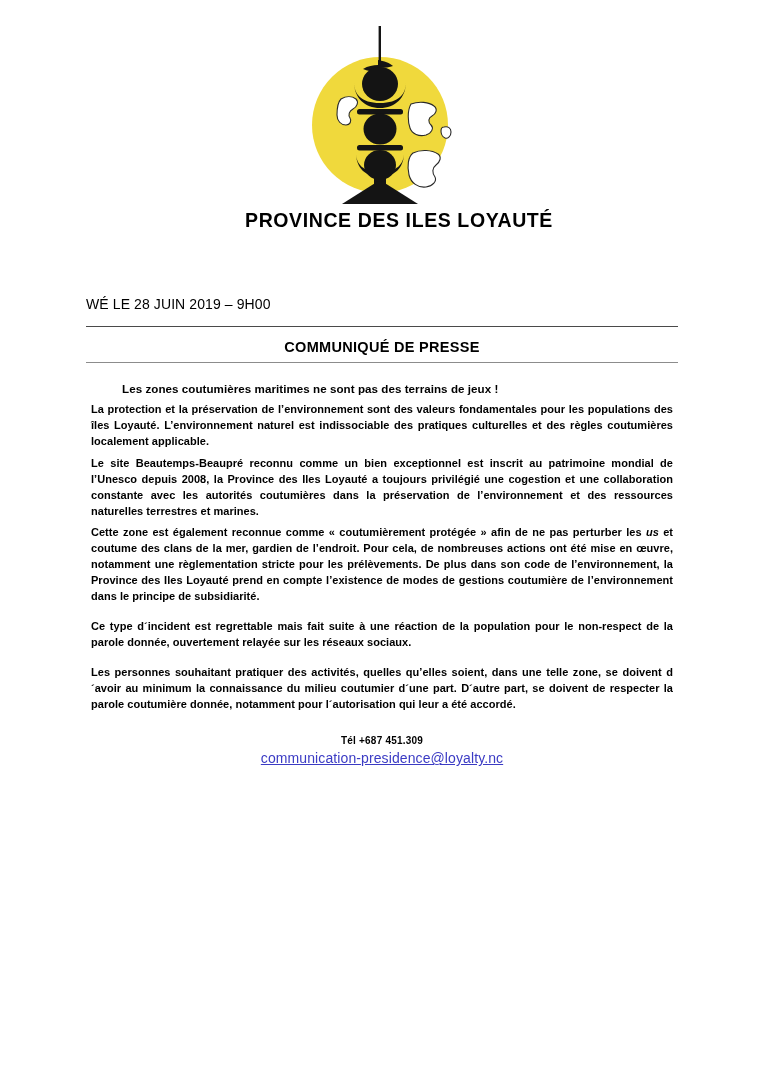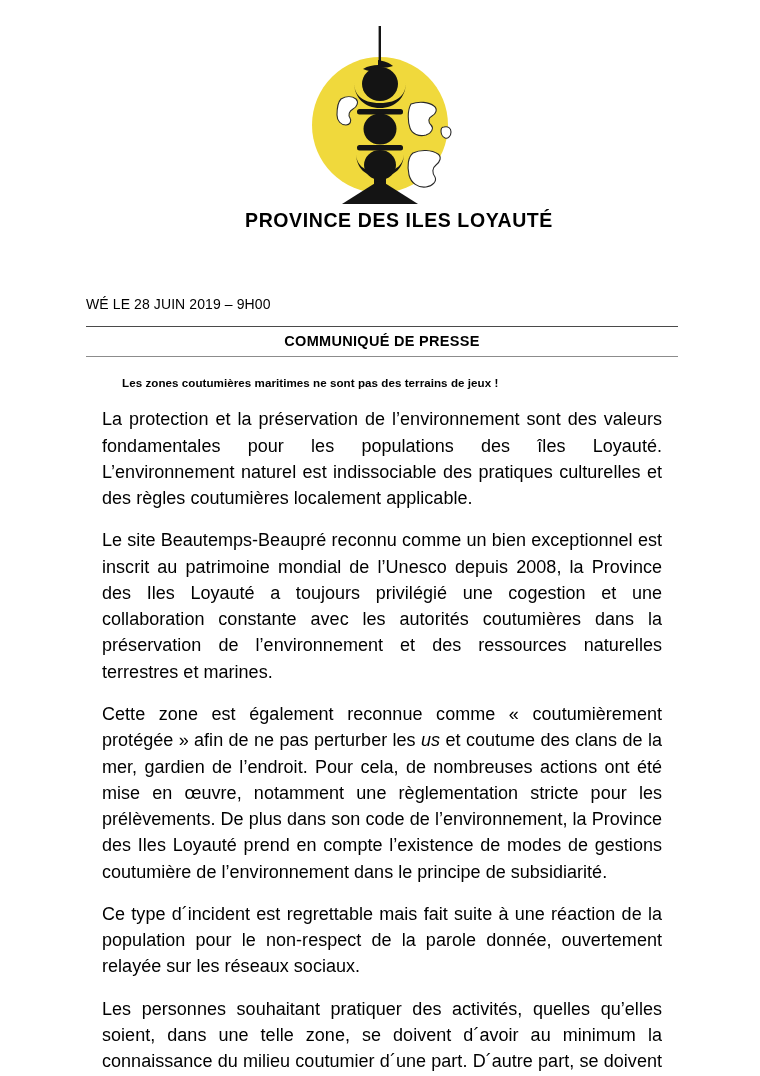--- a/index.html
+++ b/index.html
@@ -67,45 +67,46 @@
     margin-top: 64px;
     margin-bottom: 0;
     line-height: 1.3;
     letter-spacing: 0.1px;
   }
 
   .pr-title-block {
     margin-top: 12px;
     border-top: 1.6px solid #4a4a4a;
     border-bottom: 1px solid #8c8c8c;
-    padding: 6px 0 7px 0;
+    padding: 12px 0 7px 0;
     text-align: center;
   }
   .pr-title {
     font-size: 14.5px;
     font-weight: bold;
     letter-spacing: 0.3px;
     line-height: 1.15;
   }
 
   .lede {
     font-size: 11.6px;
     font-weight: bold;
     margin-top: 18px;
     line-height: 1.3;
     letter-spacing: 0.05px;
     padding-left: 36px;
   }
 
   p.body-par {
-    font-size: 18px;
+    font-size: 11px;
     line-height: 1.46;
     text-align: justify;
-    margin: 16px;
+    margin: 5px;
     letter-spacing: 0.03px;
+    font-weight: bold;
   }
   p.body-par.gap {
     margin-top: 14px;
   }
   .first-par { margin-top: 20px; }
 
   em.it { font-style: italic; }
 
   
   .sign {

